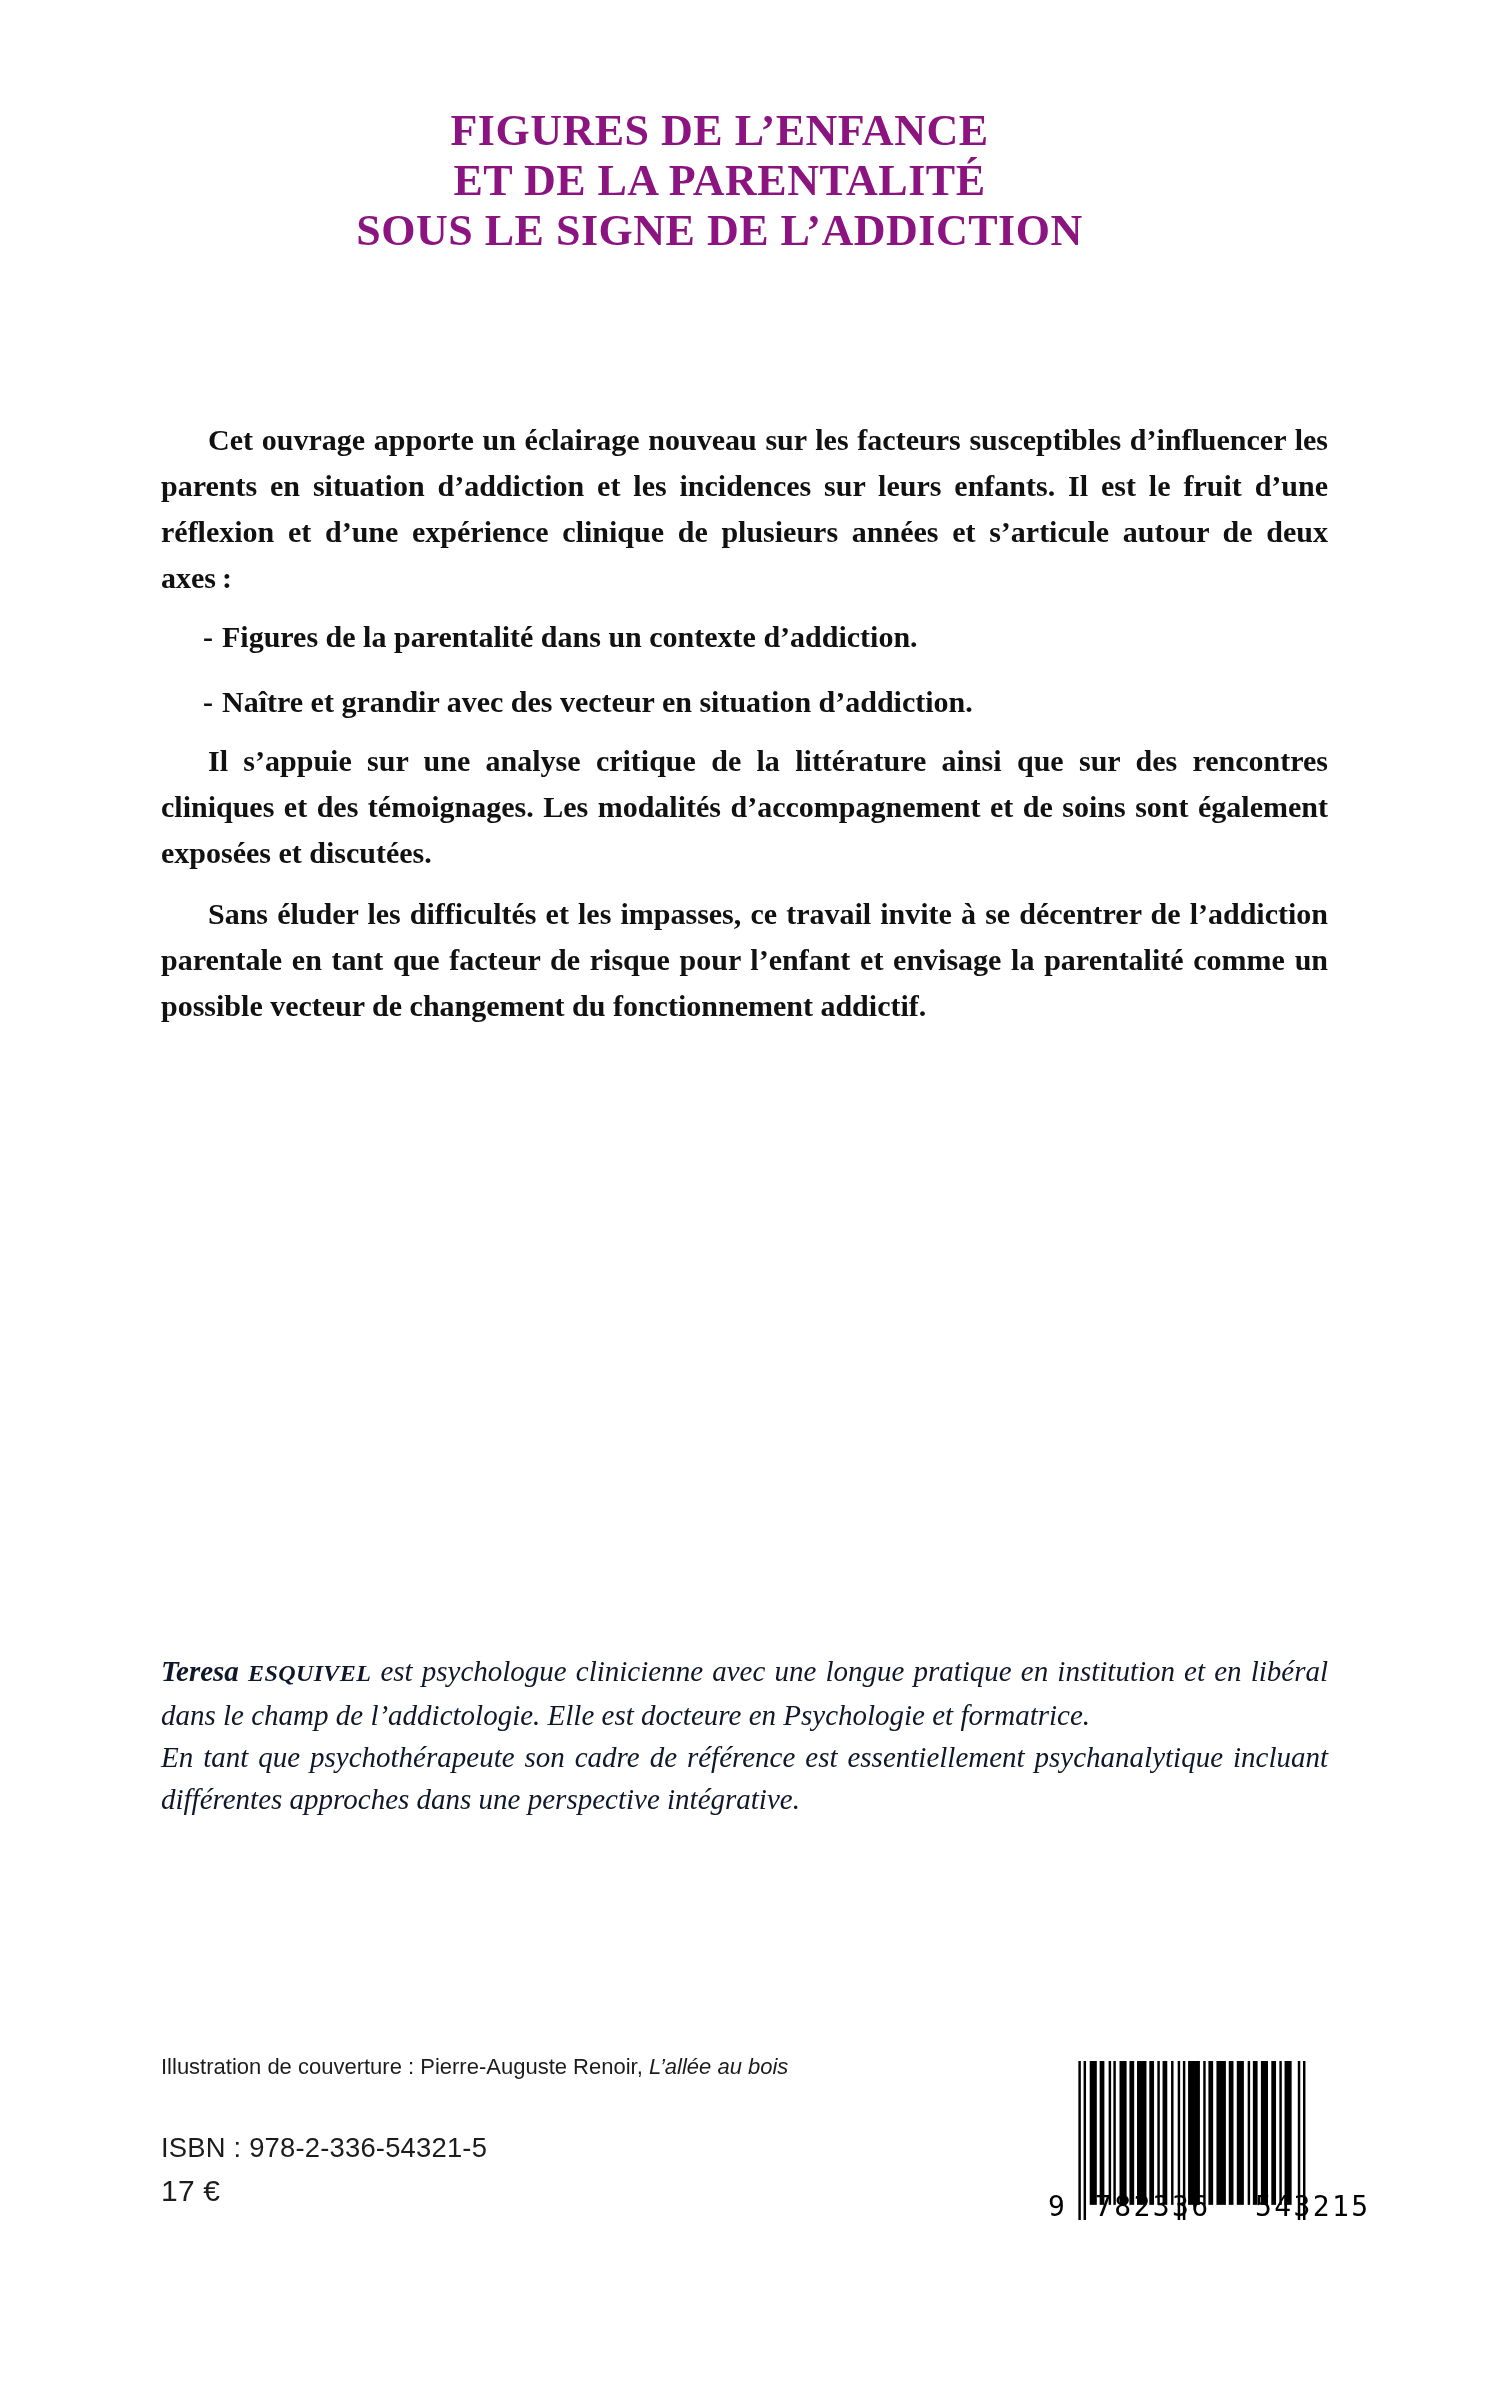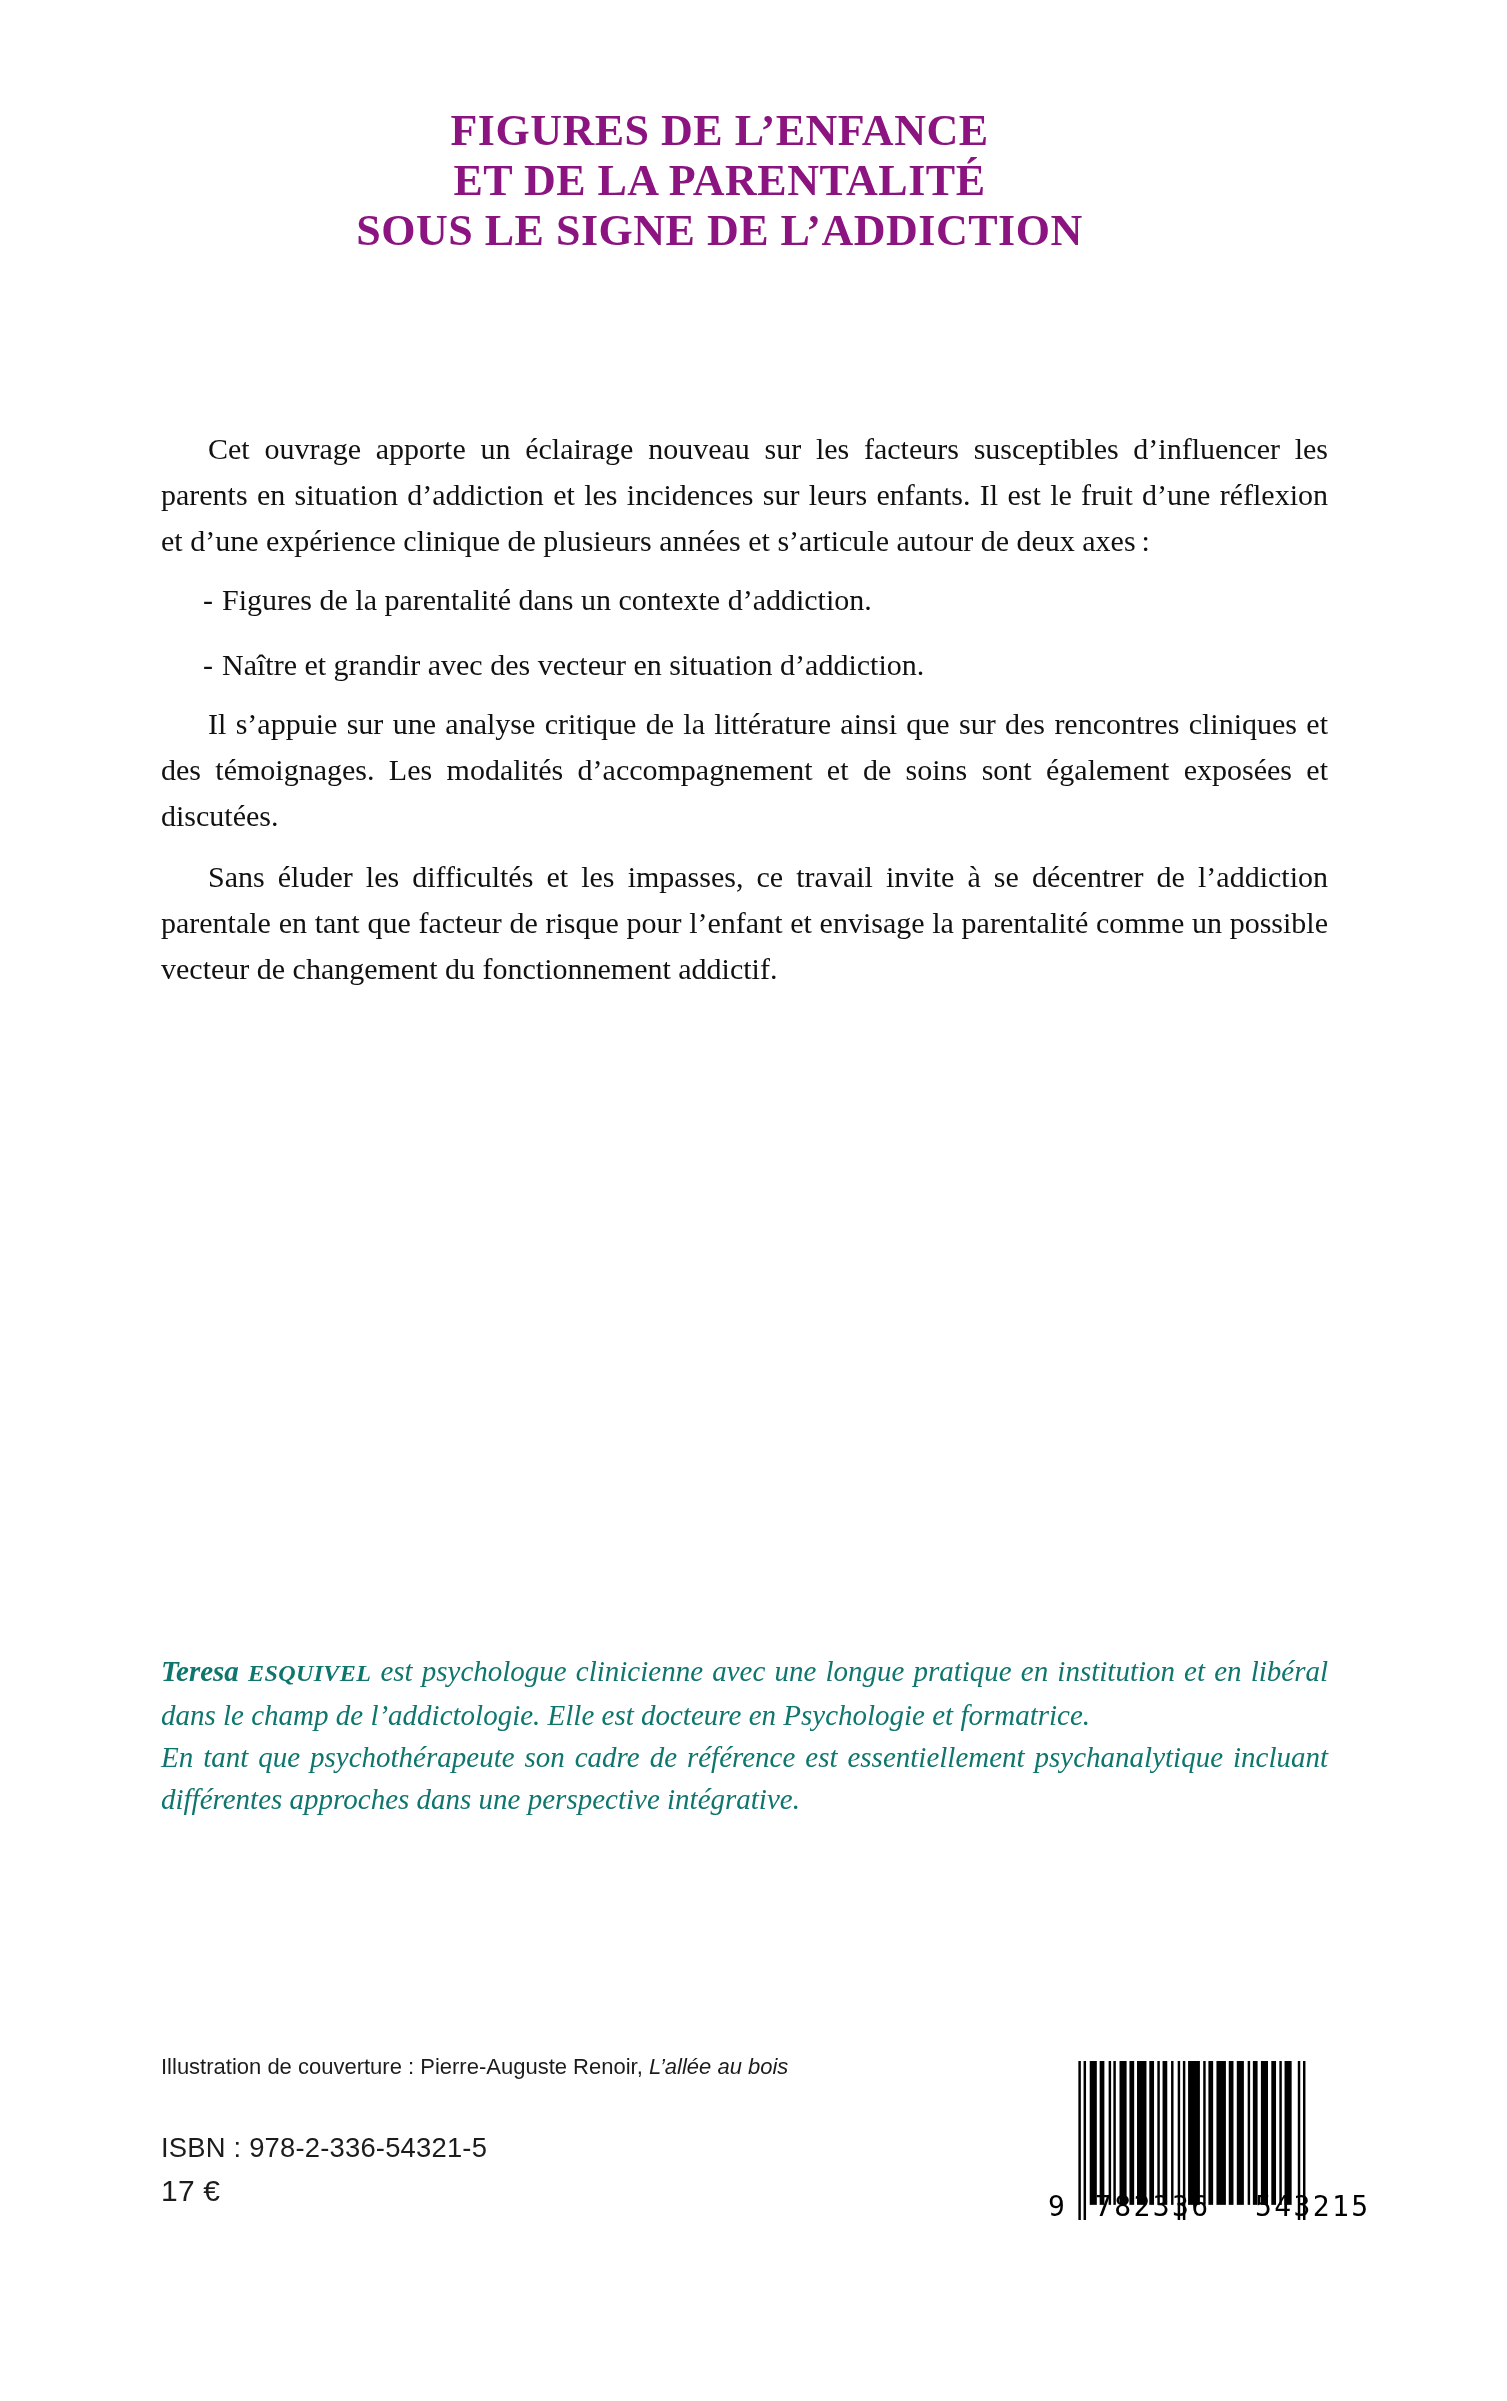--- a/index.html
+++ b/index.html
@@ -36,23 +36,24 @@
     font-size: 44px;
     letter-spacing: 0.5px;
     line-height: 50px;
     color: #8C1480;
     white-space: nowrap;
   }
 
   
   .body-block {
     position: absolute;
-    top: 426px;
+    top: 417px;
     left: 161px;
     width: 1167px;
+    font-weight: bold;
   }
   .para {
     text-align: justify;
     text-justify: inter-word;
     font-size: 30px;
     line-height: 46px;
     text-indent: 47px;
     margin: 0 0 2.8px 0;
     color: #111111;
   }
@@ -80,21 +81,21 @@
 
   
   .bio-block {
     position: absolute;
     top: 1650px;
     left: 161px;
     width: 1167px;
     font-style: italic;
     font-size: 29px;
     line-height: 42px;
-    color: #0f766e;
+    color: #0f172a;
   }
   .bio-para {
     text-align: justify;
     text-justify: inter-word;
     margin: 0;
   }
   .bio-name {
     font-weight: bold;
     font-style: italic;
   }

